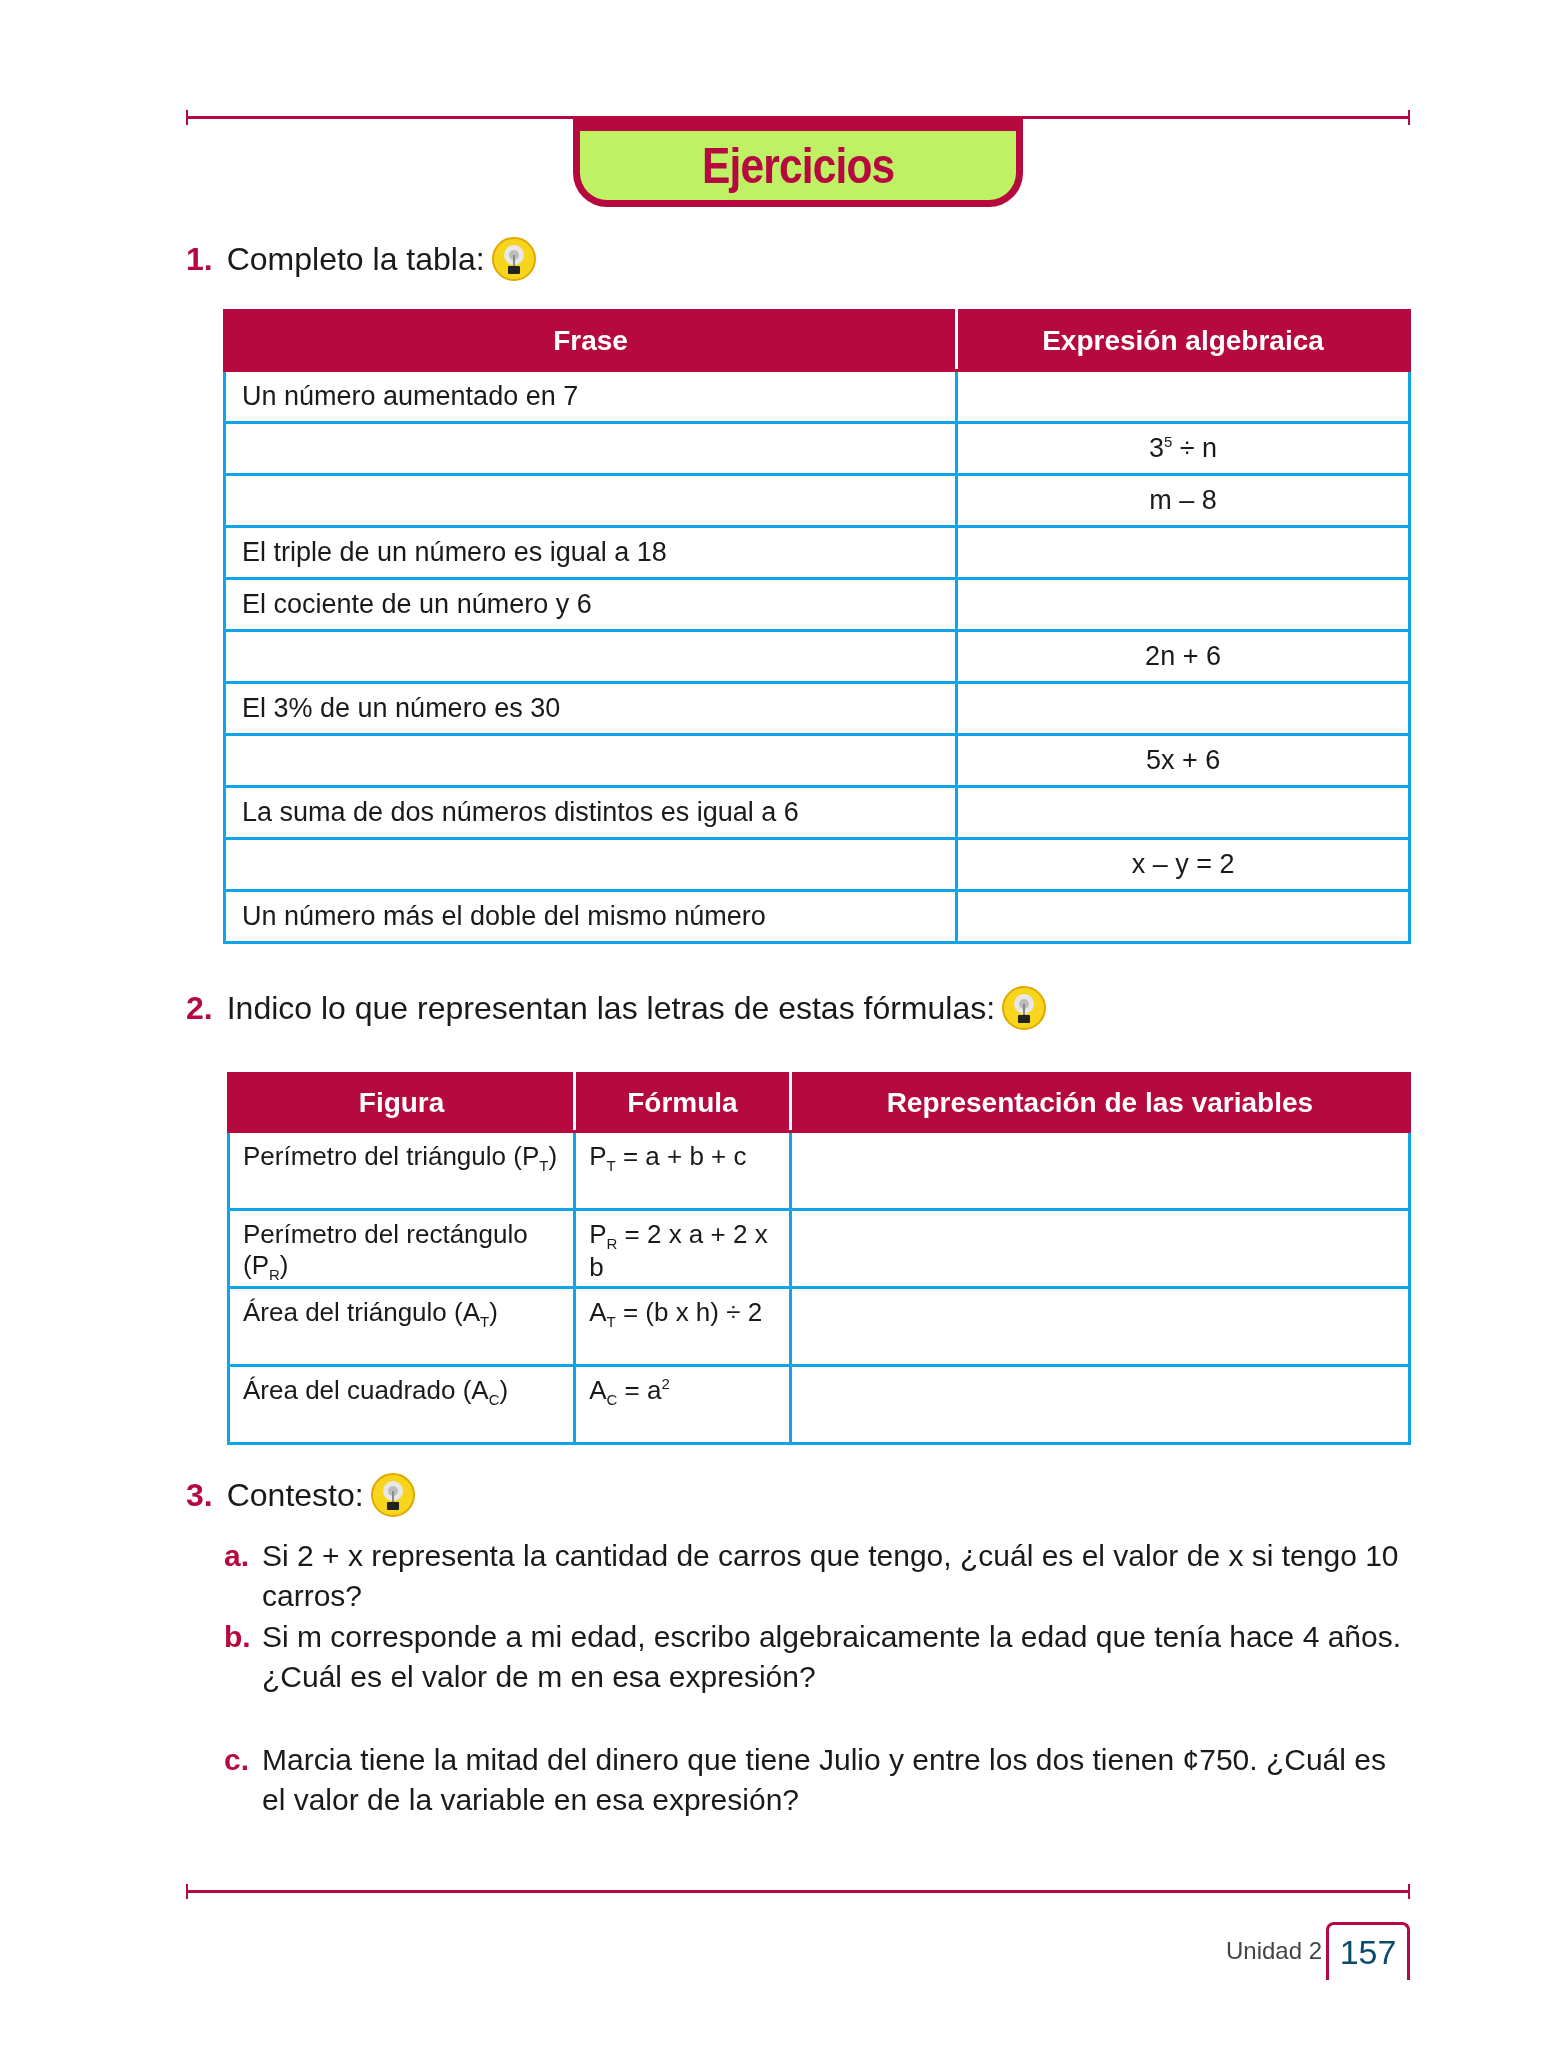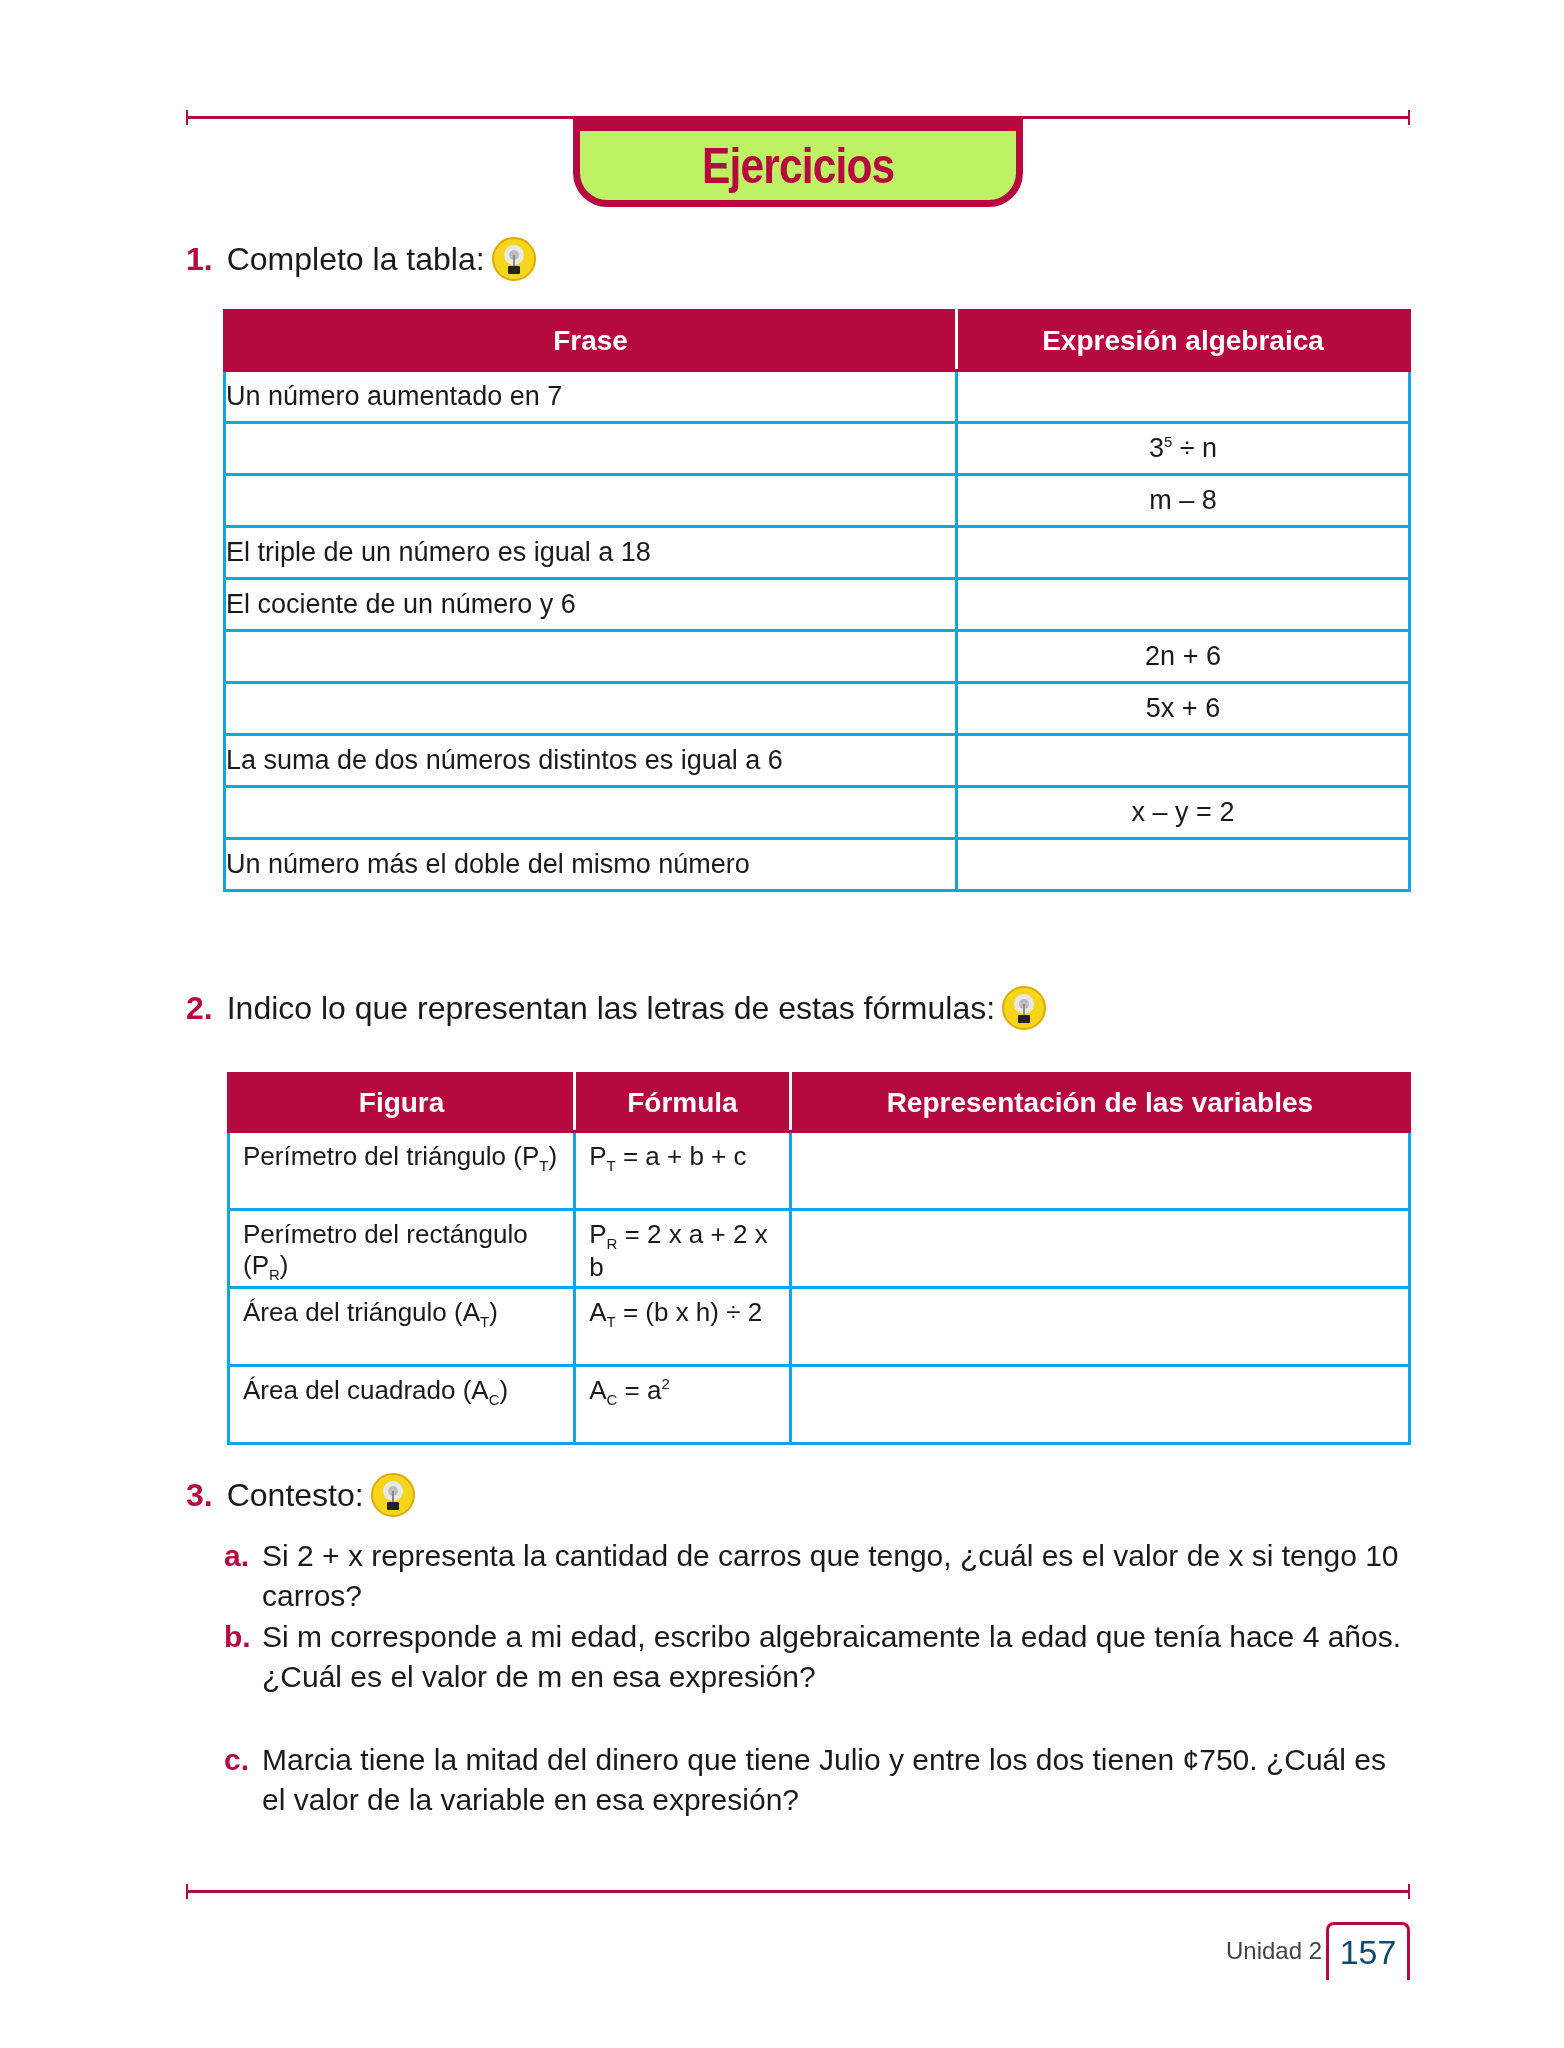--- a/index.html
+++ b/index.html
@@ -13,21 +13,21 @@
                box-sizing:border-box; background:#bef264; display:flex; align-items:center; justify-content:center; }
   .tab-title span { font-size:50px; font-weight:bold; color:#b5093f; letter-spacing:-1px; transform:scaleX(0.85); display:inline-block; }
   .q-head { position:absolute; font-size:32px; display:flex; align-items:center; white-space:nowrap; }
   .q-num { color:#b5093f; font-weight:bold; margin-right:14px; }
   .q-text { transform-origin:left center; }
   .bulb { display:inline-block; width:46px; height:46px; margin-left:6px; vertical-align:middle; }
   table { border-collapse:collapse; position:absolute; }
   td, th { border:3px solid #0ea5e9; box-sizing:border-box;margin-top:34px; }
   th { background:#b5093f; color:#fff; font-weight:bold; font-size:28px; border-color:#b5093f; border-right-color:#ffffff; }
   th:last-child { border-right-color:#b5093f; }
-  .t1 td { font-size:27px; height:52px; padding:0 0; }
+  .t1 td { font-size:27px; height:52px; padding:0 16px; }
   .t1 td.expr { text-align:center; }
   .t1 th { height:60px; }
   .t2 th { height:58px; }
   .t2 td { font-size:26px; height:78px; vertical-align:top; padding:8px 10px 0 13px; }
   sub { font-size:15px; } sup { font-size:15px; }
   .sub-q { position:absolute; font-size:30px; line-height:40px; display:flex; }
   .sub-q .letter { color:#b5093f; font-weight:bold; width:38px; flex:none; }
   .footer-unit { position:absolute; left:1226px; top:1937px; font-size:24px; color:#444; }
   .page-box { position:absolute; left:1326px; top:1922px; width:84px; height:58px;
               border:3px solid #b5093f; border-bottom:none; border-radius:8px 8px 0 0; box-sizing:border-box;
@@ -87,20 +87,24 @@
     <td>El triple de un número es igual a 18</td>
     <td class="expr"></td>
   </tr>
   <tr>
     <td>El cociente de un número y 6</td>
     <td class="expr"></td>
   </tr>
   <tr>
     <td></td>
     <td class="expr">2n + 6</td>
+  </tr>
+  <tr>
+    <td>El 3% de un número es 30</td>
+    <td class="expr"></td>
   </tr>
   <tr>
     <td></td>
     <td class="expr">5x + 6</td>
   </tr>
   <tr>
     <td>La suma de dos números distintos es igual a 6</td>
     <td class="expr"></td>
   </tr>
   <tr>

